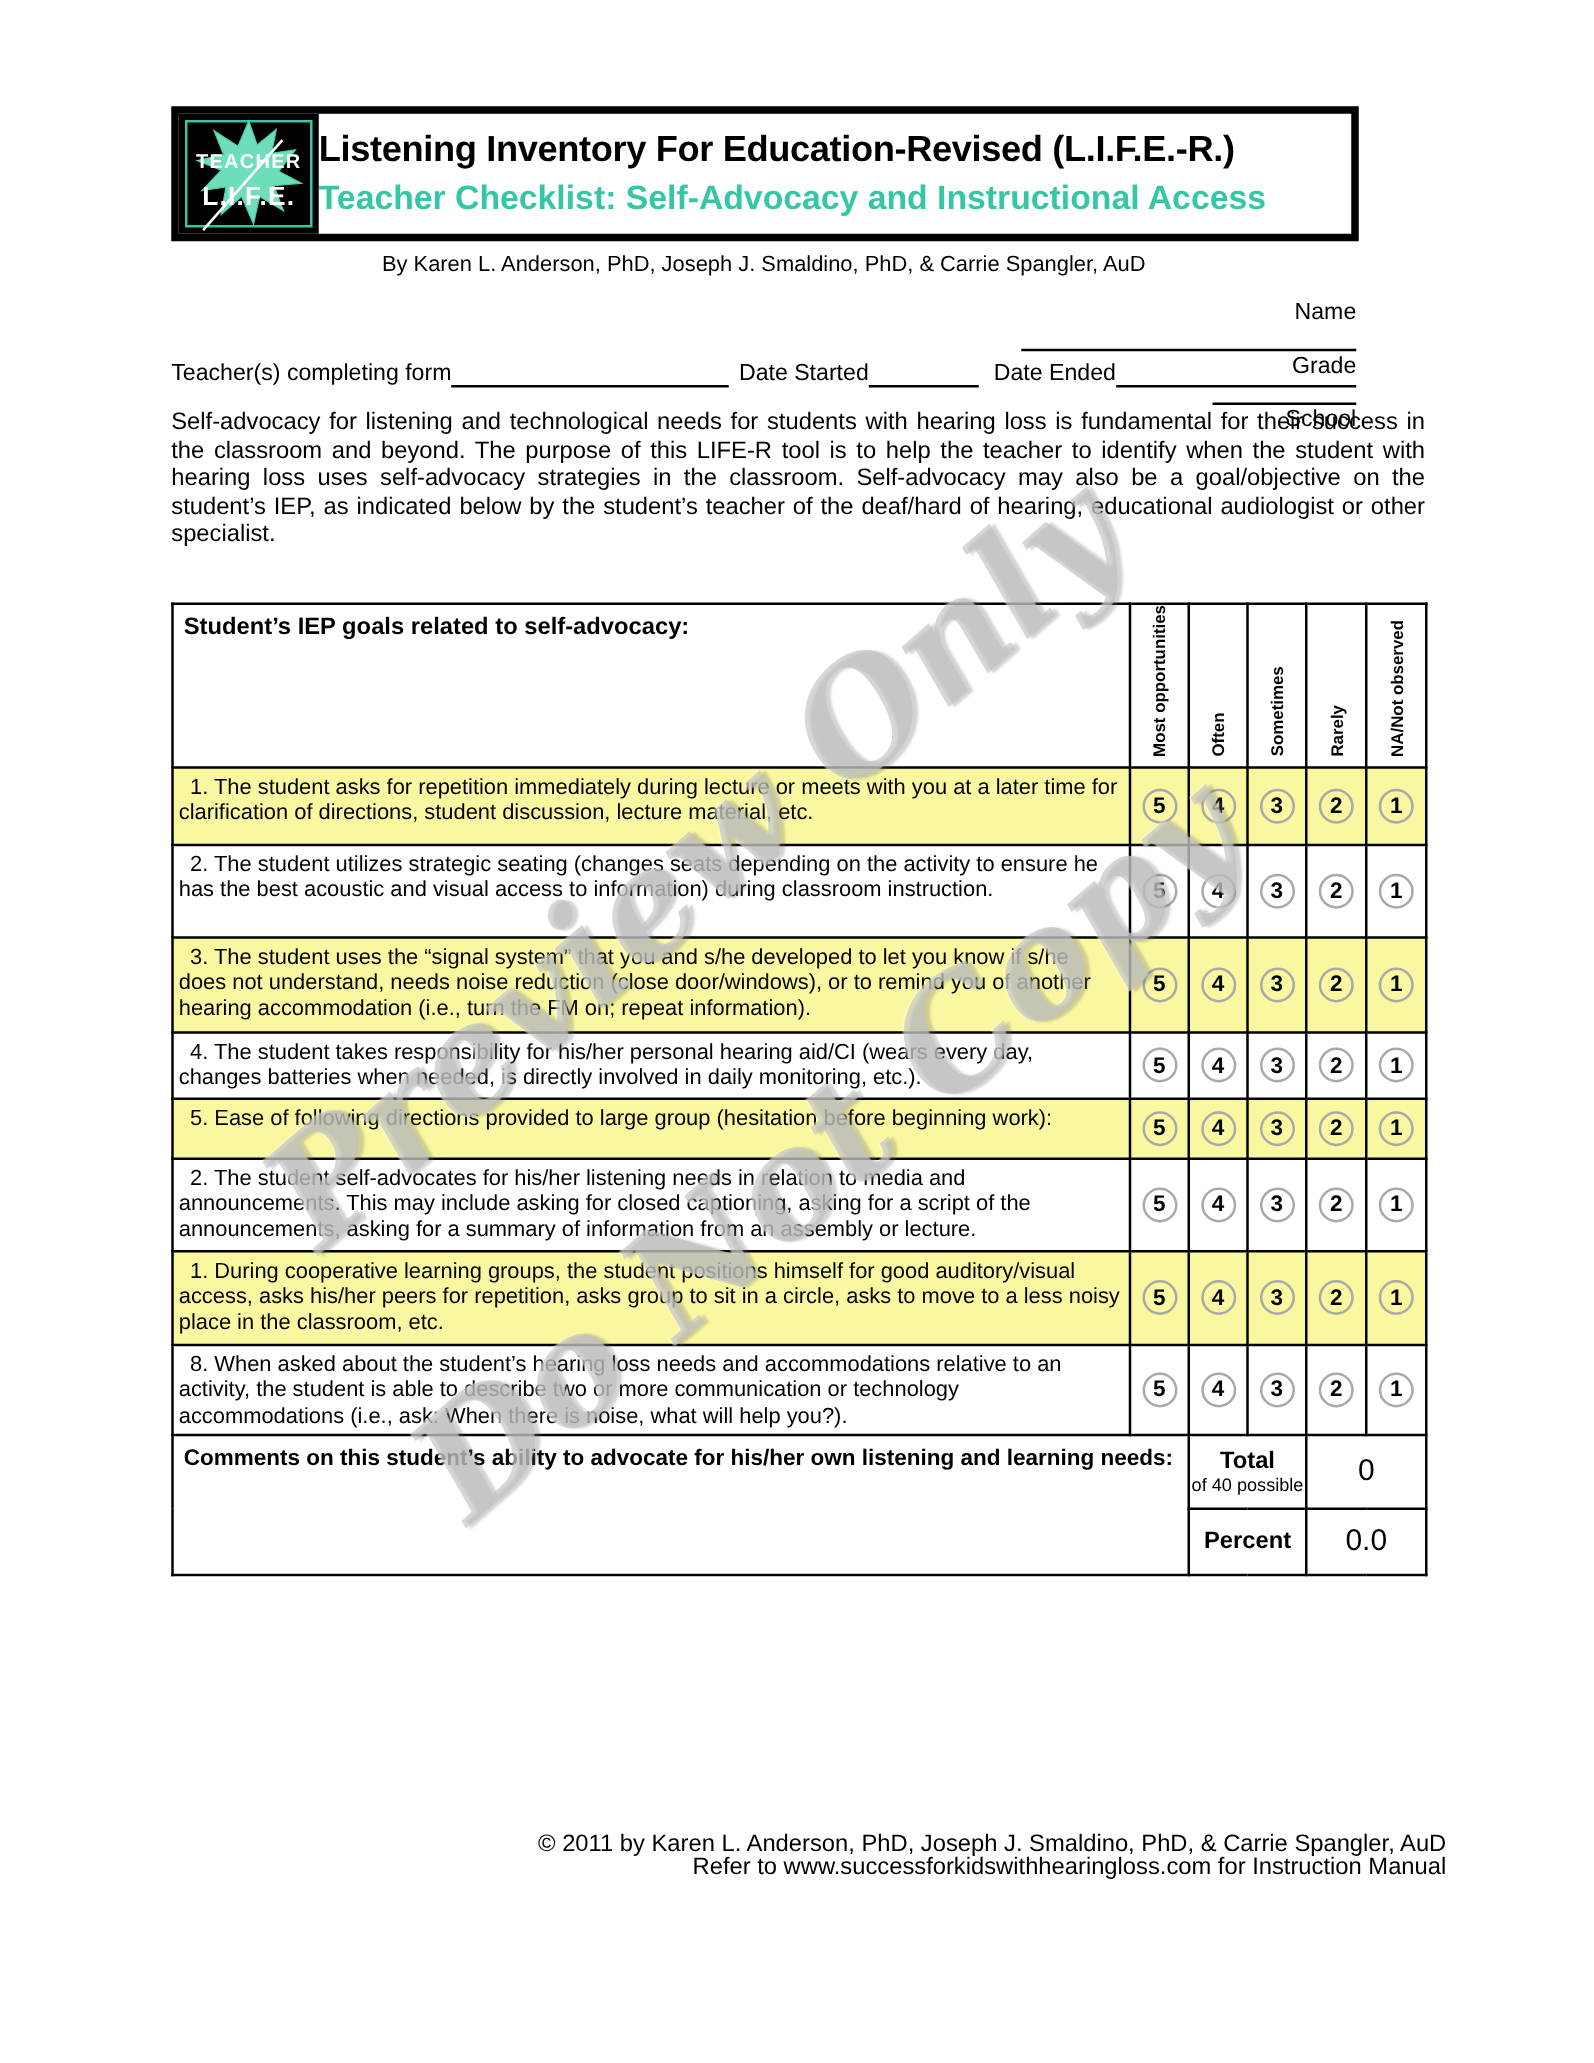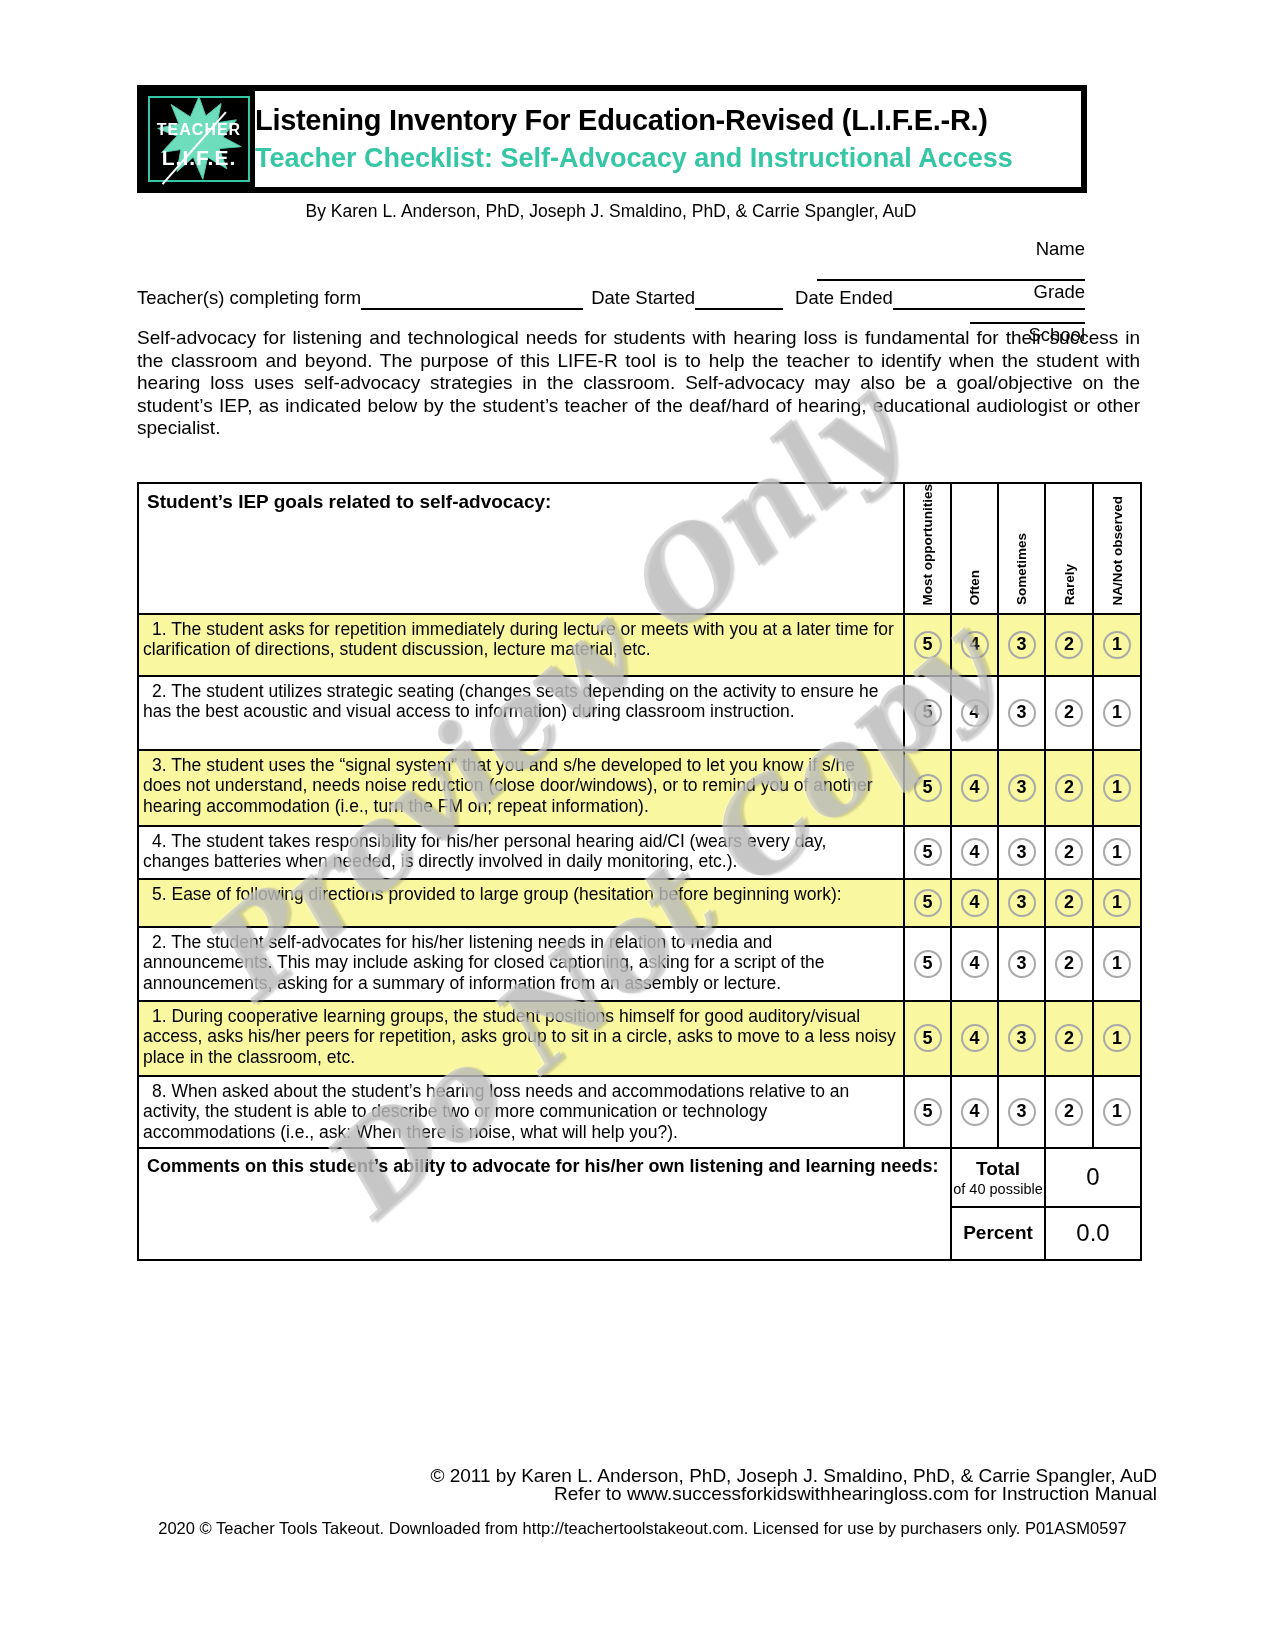--- a/index.html
+++ b/index.html
@@ -290,15 +290,14 @@
   </tbody>
     </table>
 
   <div class="watermark wm1">Preview Only</div>
   <div class="watermark wm2">Do Not Copy</div>
 
   <div class="footer-right">
     <div>© 2011 by Karen L. Anderson, PhD, Joseph J. Smaldino, PhD, &amp; Carrie Spangler, AuD</div>
     <div>Refer to www.successforkidswithhearingloss.com for Instruction Manual</div>
   </div>
-  <div class="footer-license">2020 © Teacher Tools Takeout. Downloaded from http://teachertoolstakeout.com. Licensed for use by purchasers only. P01ASM0597</div>
 
 </div>
 
 </body></html>

